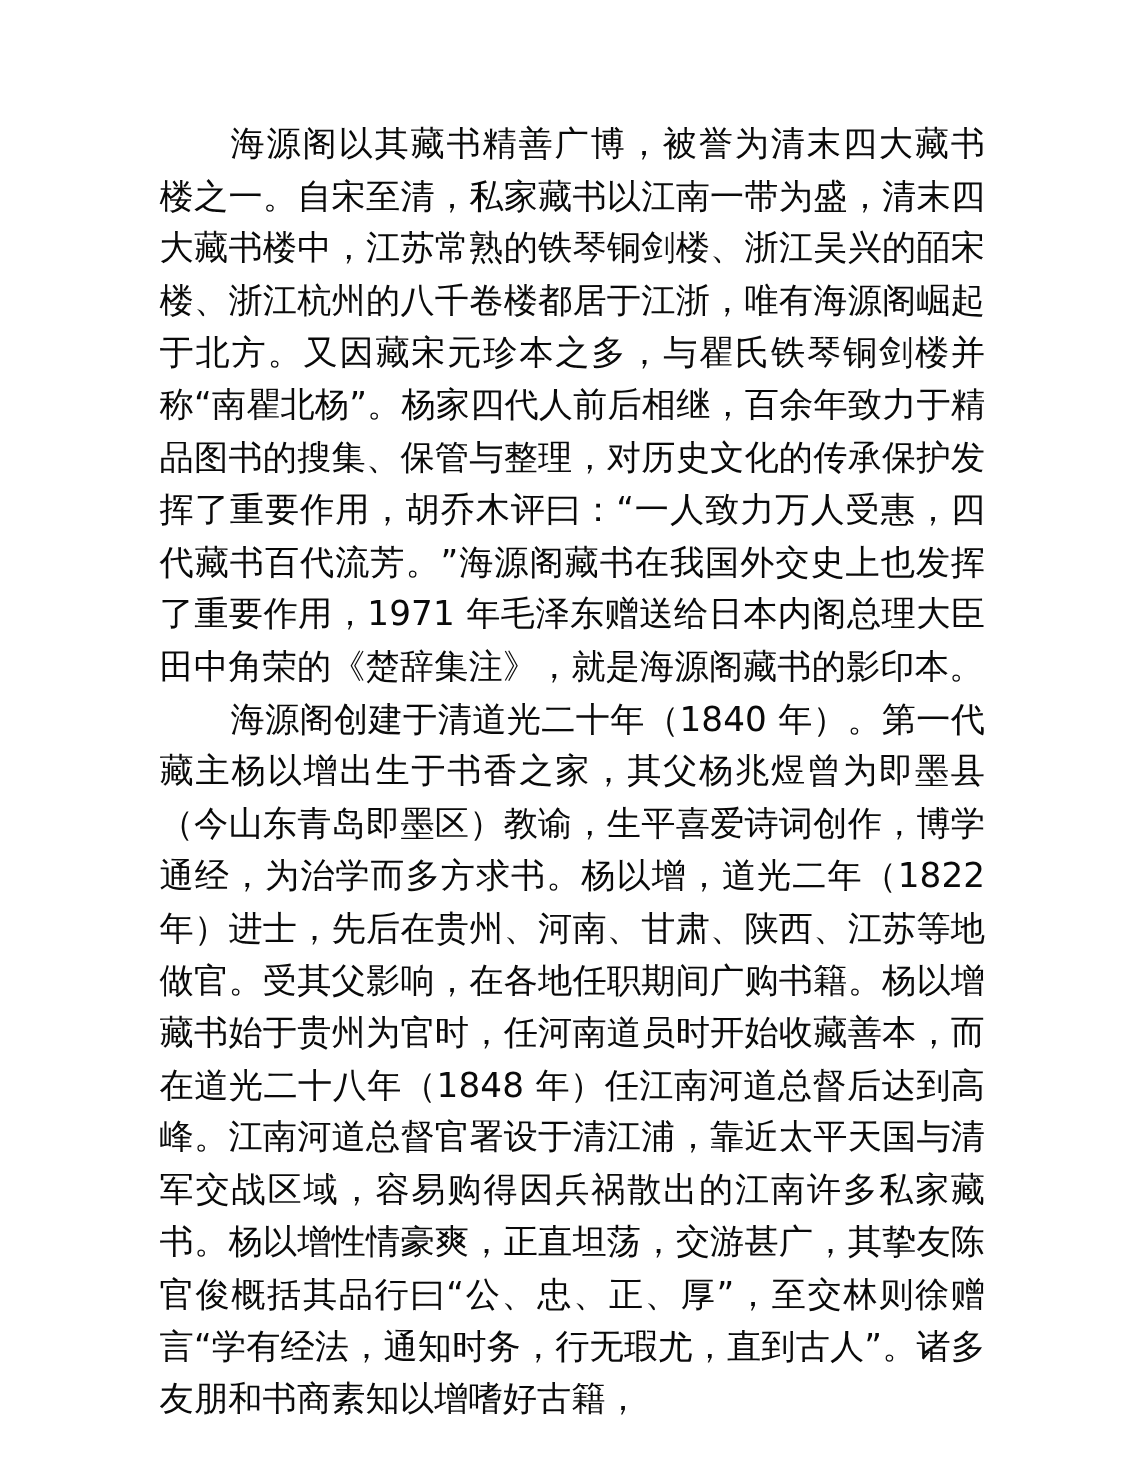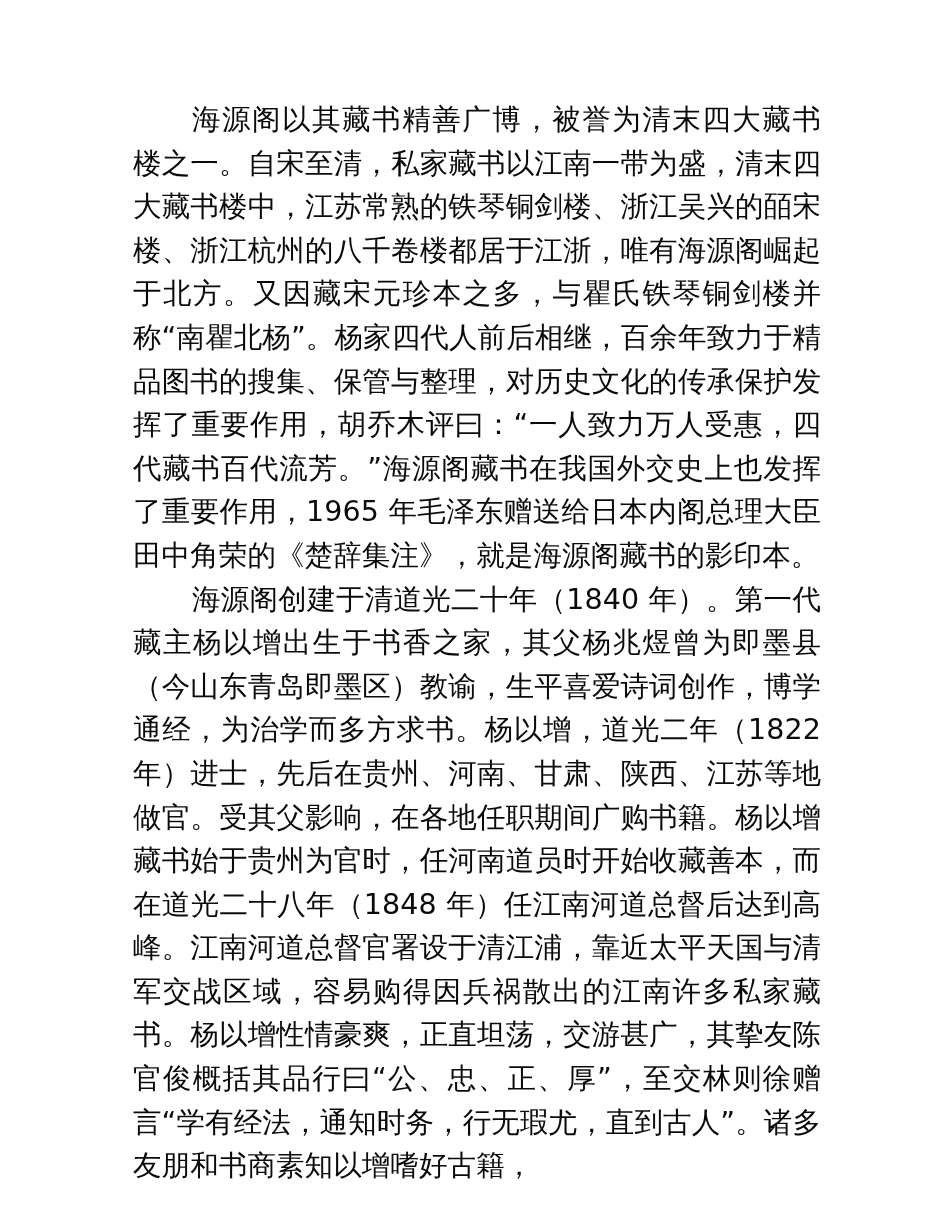--- a/index.html
+++ b/index.html
@@ -55,18 +55,18 @@
   .para {
     text-indent: 59px;
   }
 </style>
 </head>
 <body>
 
 <div class="page">
   <div class="text-column">
 
-    <p class="para">海源阁以其藏书精善广博，被誉为清末四大藏书楼之一。自宋至清，私家藏书以江南一带为盛，清末四大藏书楼中，江苏常熟的铁琴铜剑楼、浙江吴兴的皕宋楼、浙江杭州的八千卷楼都居于江浙，唯有海源阁崛起于北方。又因藏宋元珍本之多，与瞿氏铁琴铜剑楼并称“南瞿北杨”。杨家四代人前后相继，百余年致力于精品图书的搜集、保管与整理，对历史文化的传承保护发挥了重要作用，胡乔木评曰：“一人致力万人受惠，四代藏书百代流芳。”海源阁藏书在我国外交史上也发挥了重要作用，1965 年毛泽东赠送给日本内阁总理大臣田中角荣的《楚辞集注》，就是海源阁藏书的影印本。</p>
+    <p class="para">海源阁以其藏书精善广博，被誉为清末四大藏书楼之一。自宋至清，私家藏书以江南一带为盛，清末四大藏书楼中，江苏常熟的铁琴铜剑楼、浙江吴兴的皕宋楼、浙江杭州的八千卷楼都居于江浙，唯有海源阁崛起于北方。又因藏宋元珍本之多，与瞿氏铁琴铜剑楼并称“南瞿北杨”。杨家四代人前后相继，百余年致力于精品图书的搜集、保管与整理，对历史文化的传承保护发挥了重要作用，胡乔木评曰：“一人致力万人受惠，四代藏书百代流芳。”海源阁藏书在我国外交史上也发挥了重要作用，1971 年毛泽东赠送给日本内阁总理大臣田中角荣的《楚辞集注》，就是海源阁藏书的影印本。</p>
 
     <p class="para">海源阁创建于清道光二十年（1840 年）。第一代藏主杨以增出生于书香之家，其父杨兆煜曾为即墨县（今山东青岛即墨区）教谕，生平喜爱诗词创作，博学通经，为治学而多方求书。杨以增，道光二年（1822 年）进士，先后在贵州、河南、甘肃、陕西、江苏等地做官。受其父影响，在各地任职期间广购书籍。杨以增藏书始于贵州为官时，任河南道员时开始收藏善本，而在道光二十八年（1848 年）任江南河道总督后达到高峰。江南河道总督官署设于清江浦，靠近太平天国与清军交战区域，容易购得因兵祸散出的江南许多私家藏书。杨以增性情豪爽，正直坦荡，交游甚广，其挚友陈官俊概括其品行曰“公、忠、正、厚”，至交林则徐赠言“学有经法，通知时务，行无瑕尤，直到古人”。诸多友朋和书商素知以增嗜好古籍，</p>
 
   </div>
 </div>
 
 </body></html>

